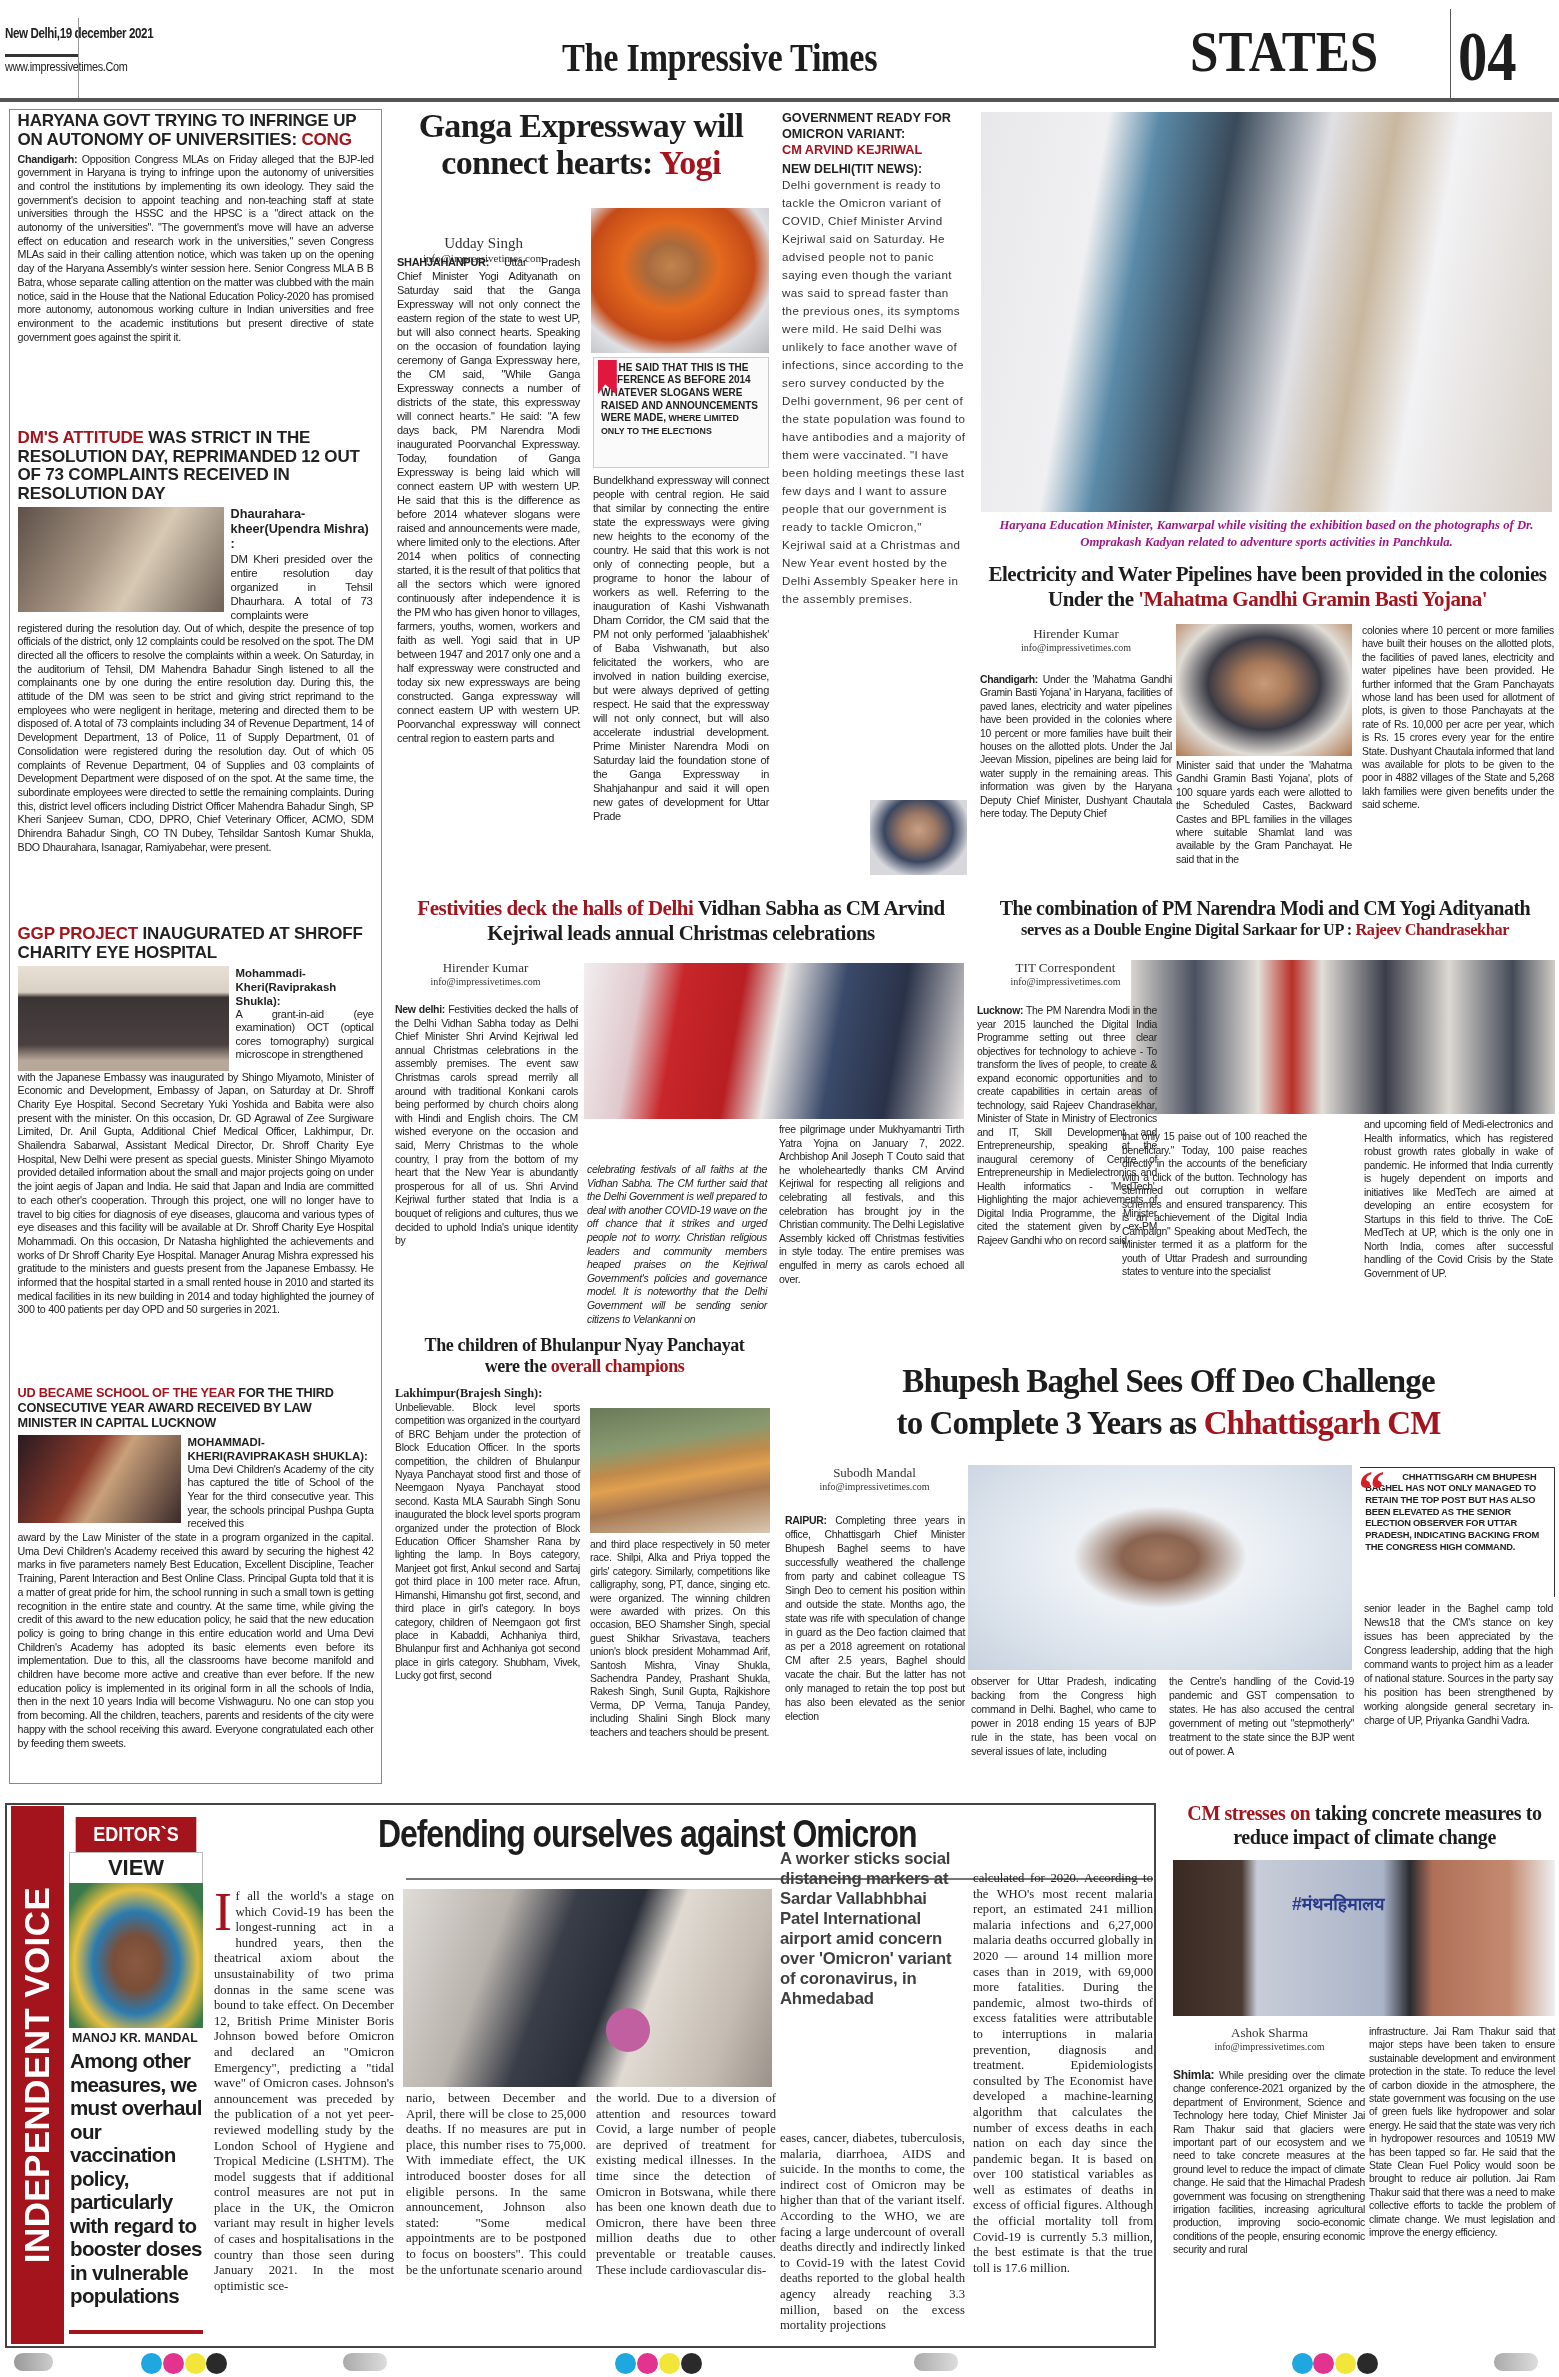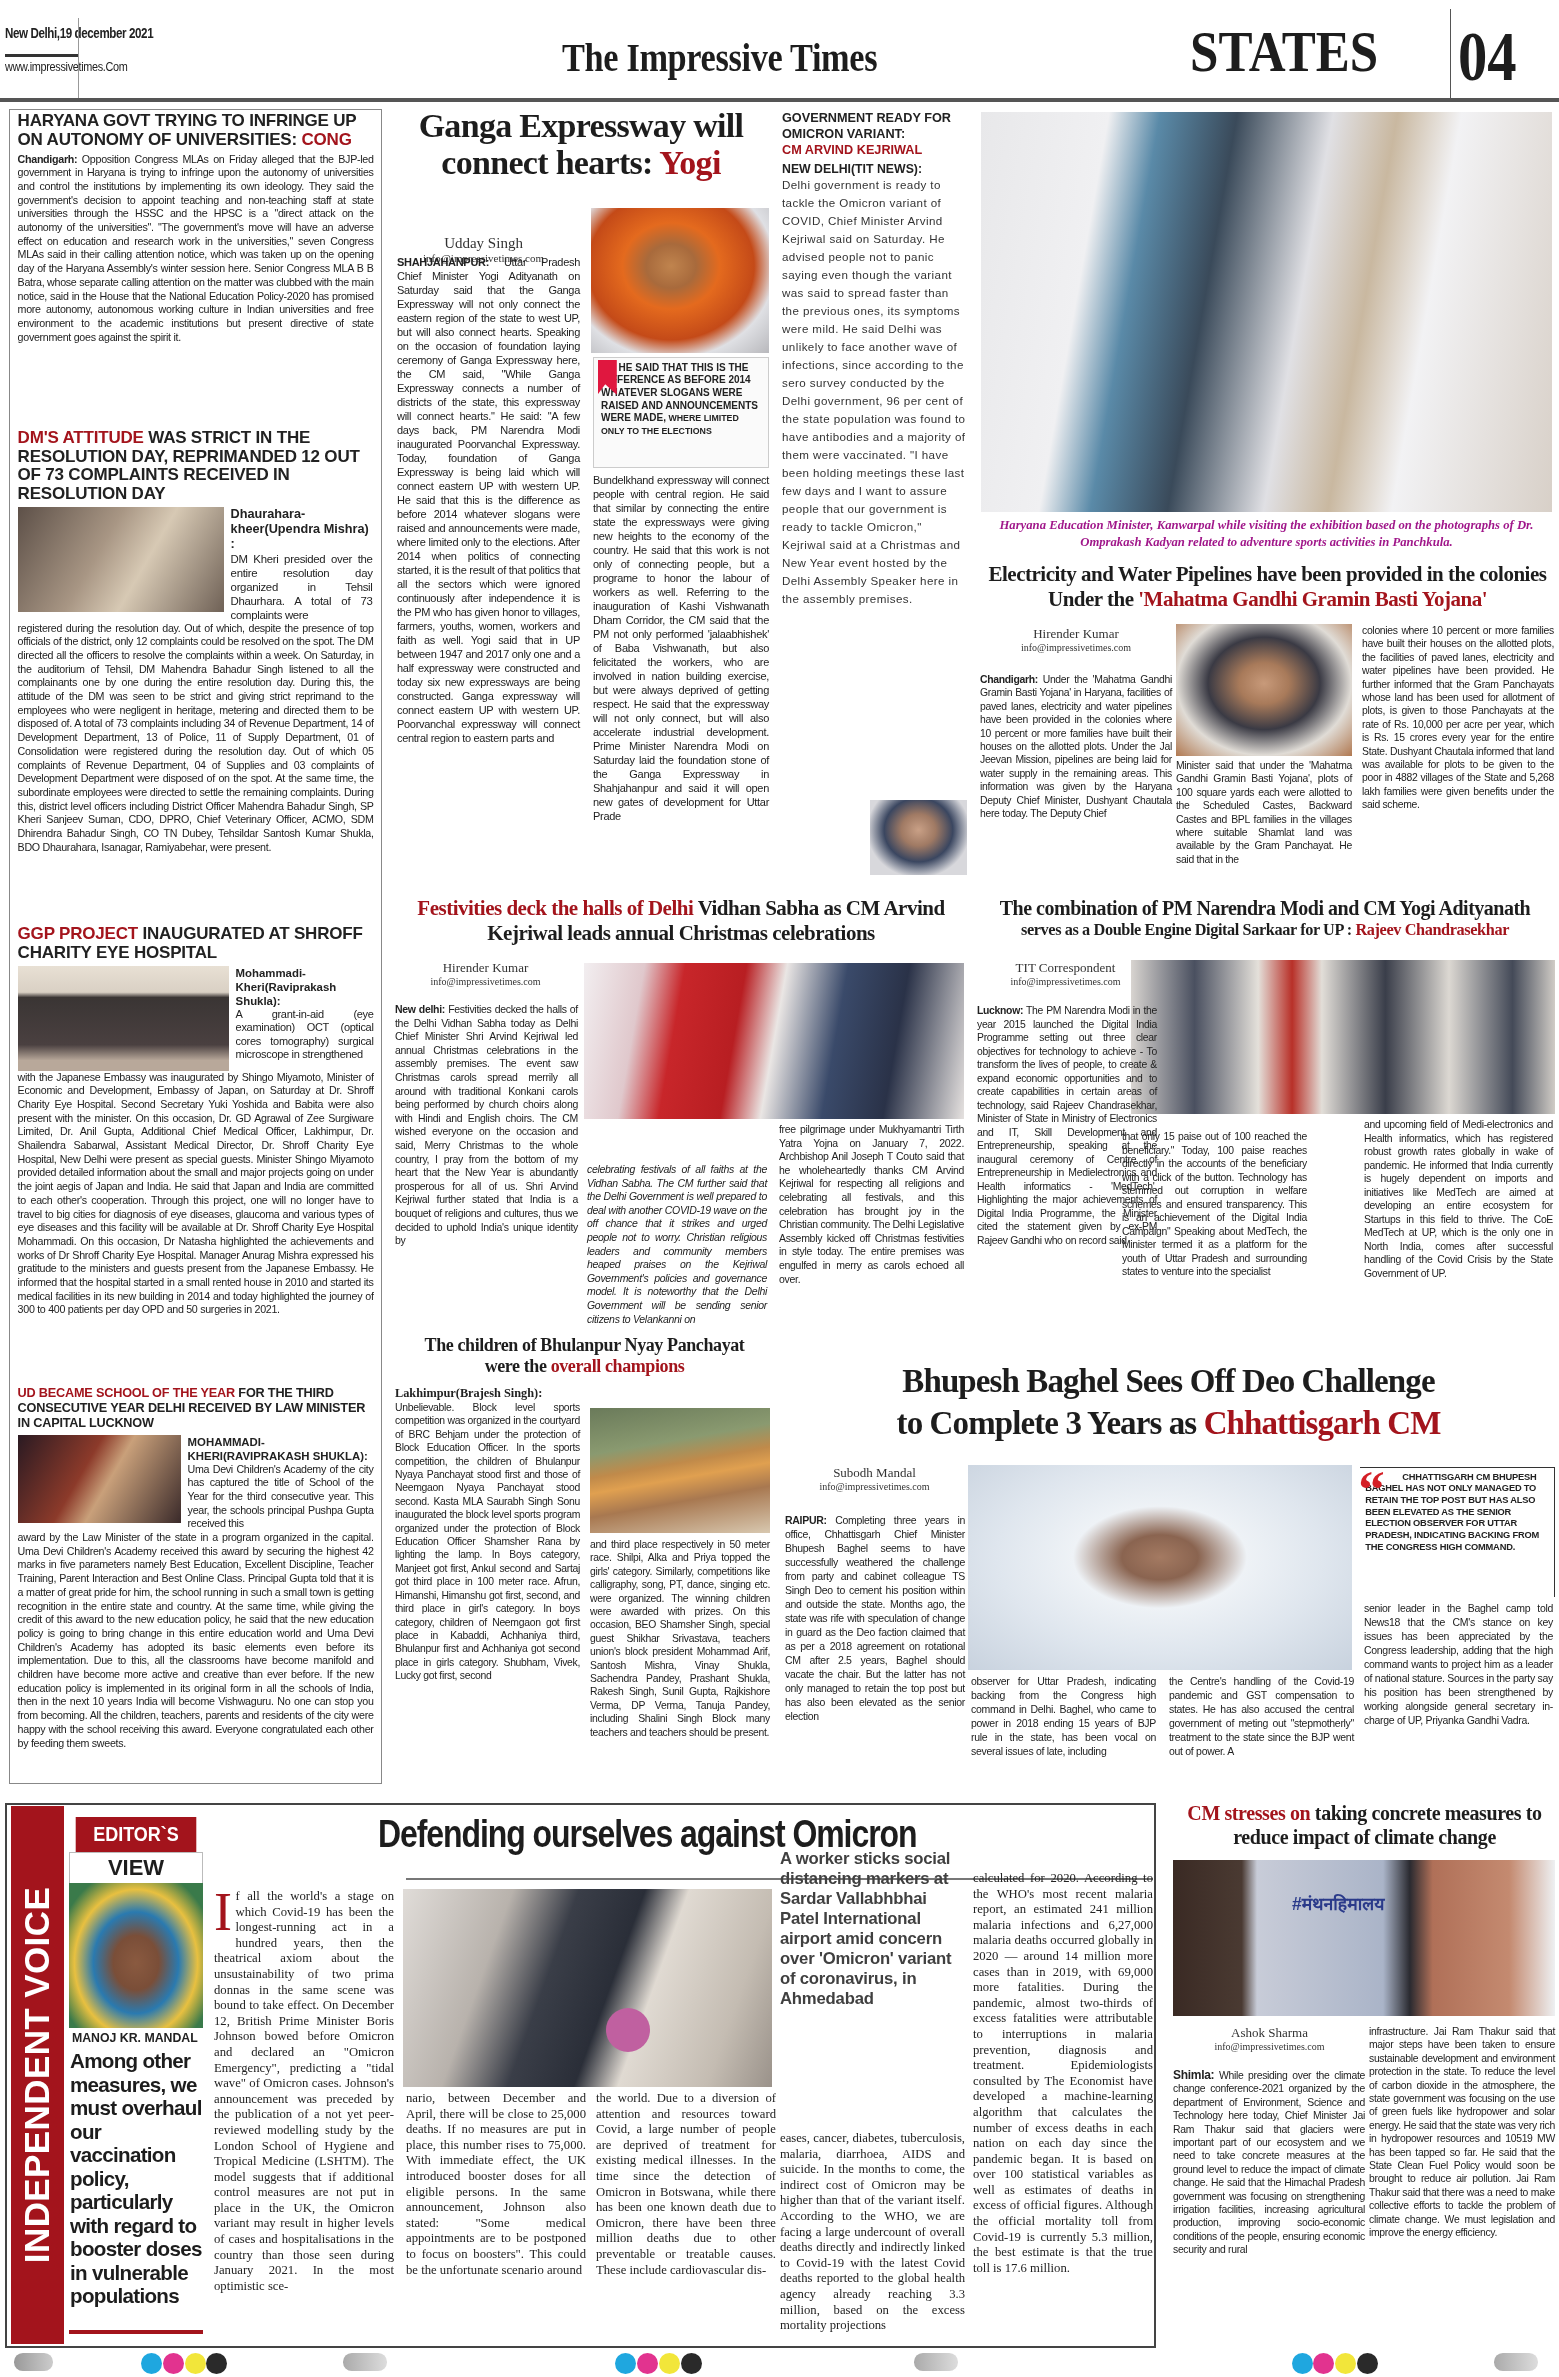--- a/index.html
+++ b/index.html
@@ -58,21 +58,21 @@
     <div class="photo" style="width:211px;height:105px;background:linear-gradient(180deg,#e8e0d4 0%,#d9d0c4 25%,#3a3534 30%,#4a4040 75%,#b8a89a 90%);"></div>
     <div style="width:138px;">
       <div class="sans" style="font-weight:bold;font-size:11.4px;line-height:14px;">Mohammadi-Kheri(Raviprakash Shukla):</div>
       <div class="body-text" style="font-size:11px;line-height:13.6px;">A grant-in-aid (eye examination) OCT (optical cores tomography) surgical microscope in strengthened</div>
     </div>
   </div>
   <div class="body-text">with the Japanese Embassy was inaugurated by Shingo Miyamoto, Minister of Economic and Development, Embassy of Japan, on Saturday at Dr. Shroff Charity Eye Hospital. Second Secretary Yuki Yoshida and Babita were also present with the minister. On this occasion, Dr. GD Agrawal of Zee Surgiware Limited, Dr. Anil Gupta, Additional Chief Medical Officer, Lakhimpur, Dr. Shailendra Sabarwal, Assistant Medical Director, Dr. Shroff Charity Eye Hospital, New Delhi were present as special guests. Minister Shingo Miyamoto provided detailed information about the small and major projects going on under the joint aegis of Japan and India. He said that Japan and India are committed to each other's cooperation. Through this project, one will no longer have to travel to big cities for diagnosis of eye diseases, glaucoma and various types of eye diseases and this facility will be available at Dr. Shroff Charity Eye Hospital Mohammadi. On this occasion, Dr Natasha highlighted the achievements and works of Dr Shroff Charity Eye Hospital. Manager Anurag Mishra expressed his gratitude to the ministers and guests present from the Japanese Embassy. He informed that the hospital started in a small rented house in 2010 and started its medical facilities in its new building in 2014 and today highlighted the journey of 300 to 400 patients per day OPD and 50 surgeries in 2021.</div>
 </div>
 
 <div class="abs" style="left:17.6px;top:1386px;width:356px;">
-  <div class="hl-left" style="font-size:12.7px;line-height:15px;"><span class="red">UD BECAME SCHOOL OF THE YEAR</span><span> FOR THE THIRD CONSECUTIVE YEAR DELHI RECEIVED BY LAW MINISTER IN CAPITAL LUCKNOW</span></div>
+  <div class="hl-left" style="font-size:12.7px;line-height:15px;"><span class="red">UD BECAME SCHOOL OF THE YEAR</span><span> FOR THE THIRD CONSECUTIVE YEAR AWARD RECEIVED BY LAW MINISTER IN CAPITAL LUCKNOW</span></div>
   <div style="display:flex;gap:7px;margin-top:3.5px;">
     <div class="photo" style="width:163px;height:88px;background:linear-gradient(120deg,#2a1a22,#8c3a2a 40%,#c9a07a 55%,#3a2a2a);"></div>
     <div style="width:186px;">
       <div class="sans" style="font-weight:bold;font-size:11.4px;line-height:14px;">MOHAMMADI-KHERI(RAVIPRAKASH SHUKLA):</div>
       <div class="body-text">Uma Devi Children's Academy of the city has captured the title of School of the Year for the third consecutive year. This year, the schools principal Pushpa Gupta received this</div>
     </div>
   </div>
   <div class="body-text">award by the Law Minister of the state in a program organized in the capital. Uma Devi Children's Academy received this award by securing the highest 42 marks in five parameters namely Best Education, Excellent Discipline, Teacher Training, Parent Interaction and Best Online Class. Principal Gupta told that it is a matter of great pride for him, the school running in such a small town is getting recognition in the entire state and country. At the same time, while giving the credit of this award to the new education policy, he said that the new education policy is going to bring change in this entire education world and Uma Devi Children's Academy has adopted its basic elements even before its implementation. Due to this, all the classrooms have become manifold and children have become more active and creative than ever before. If the new education policy is implemented in its original form in all the schools of India, then in the next 10 years India will become Vishwaguru. No one can stop you from becoming. All the children, teachers, parents and residents of the city were happy with the school receiving this award. Everyone congratulated each other by feeding them sweets.</div>
 </div>
 

